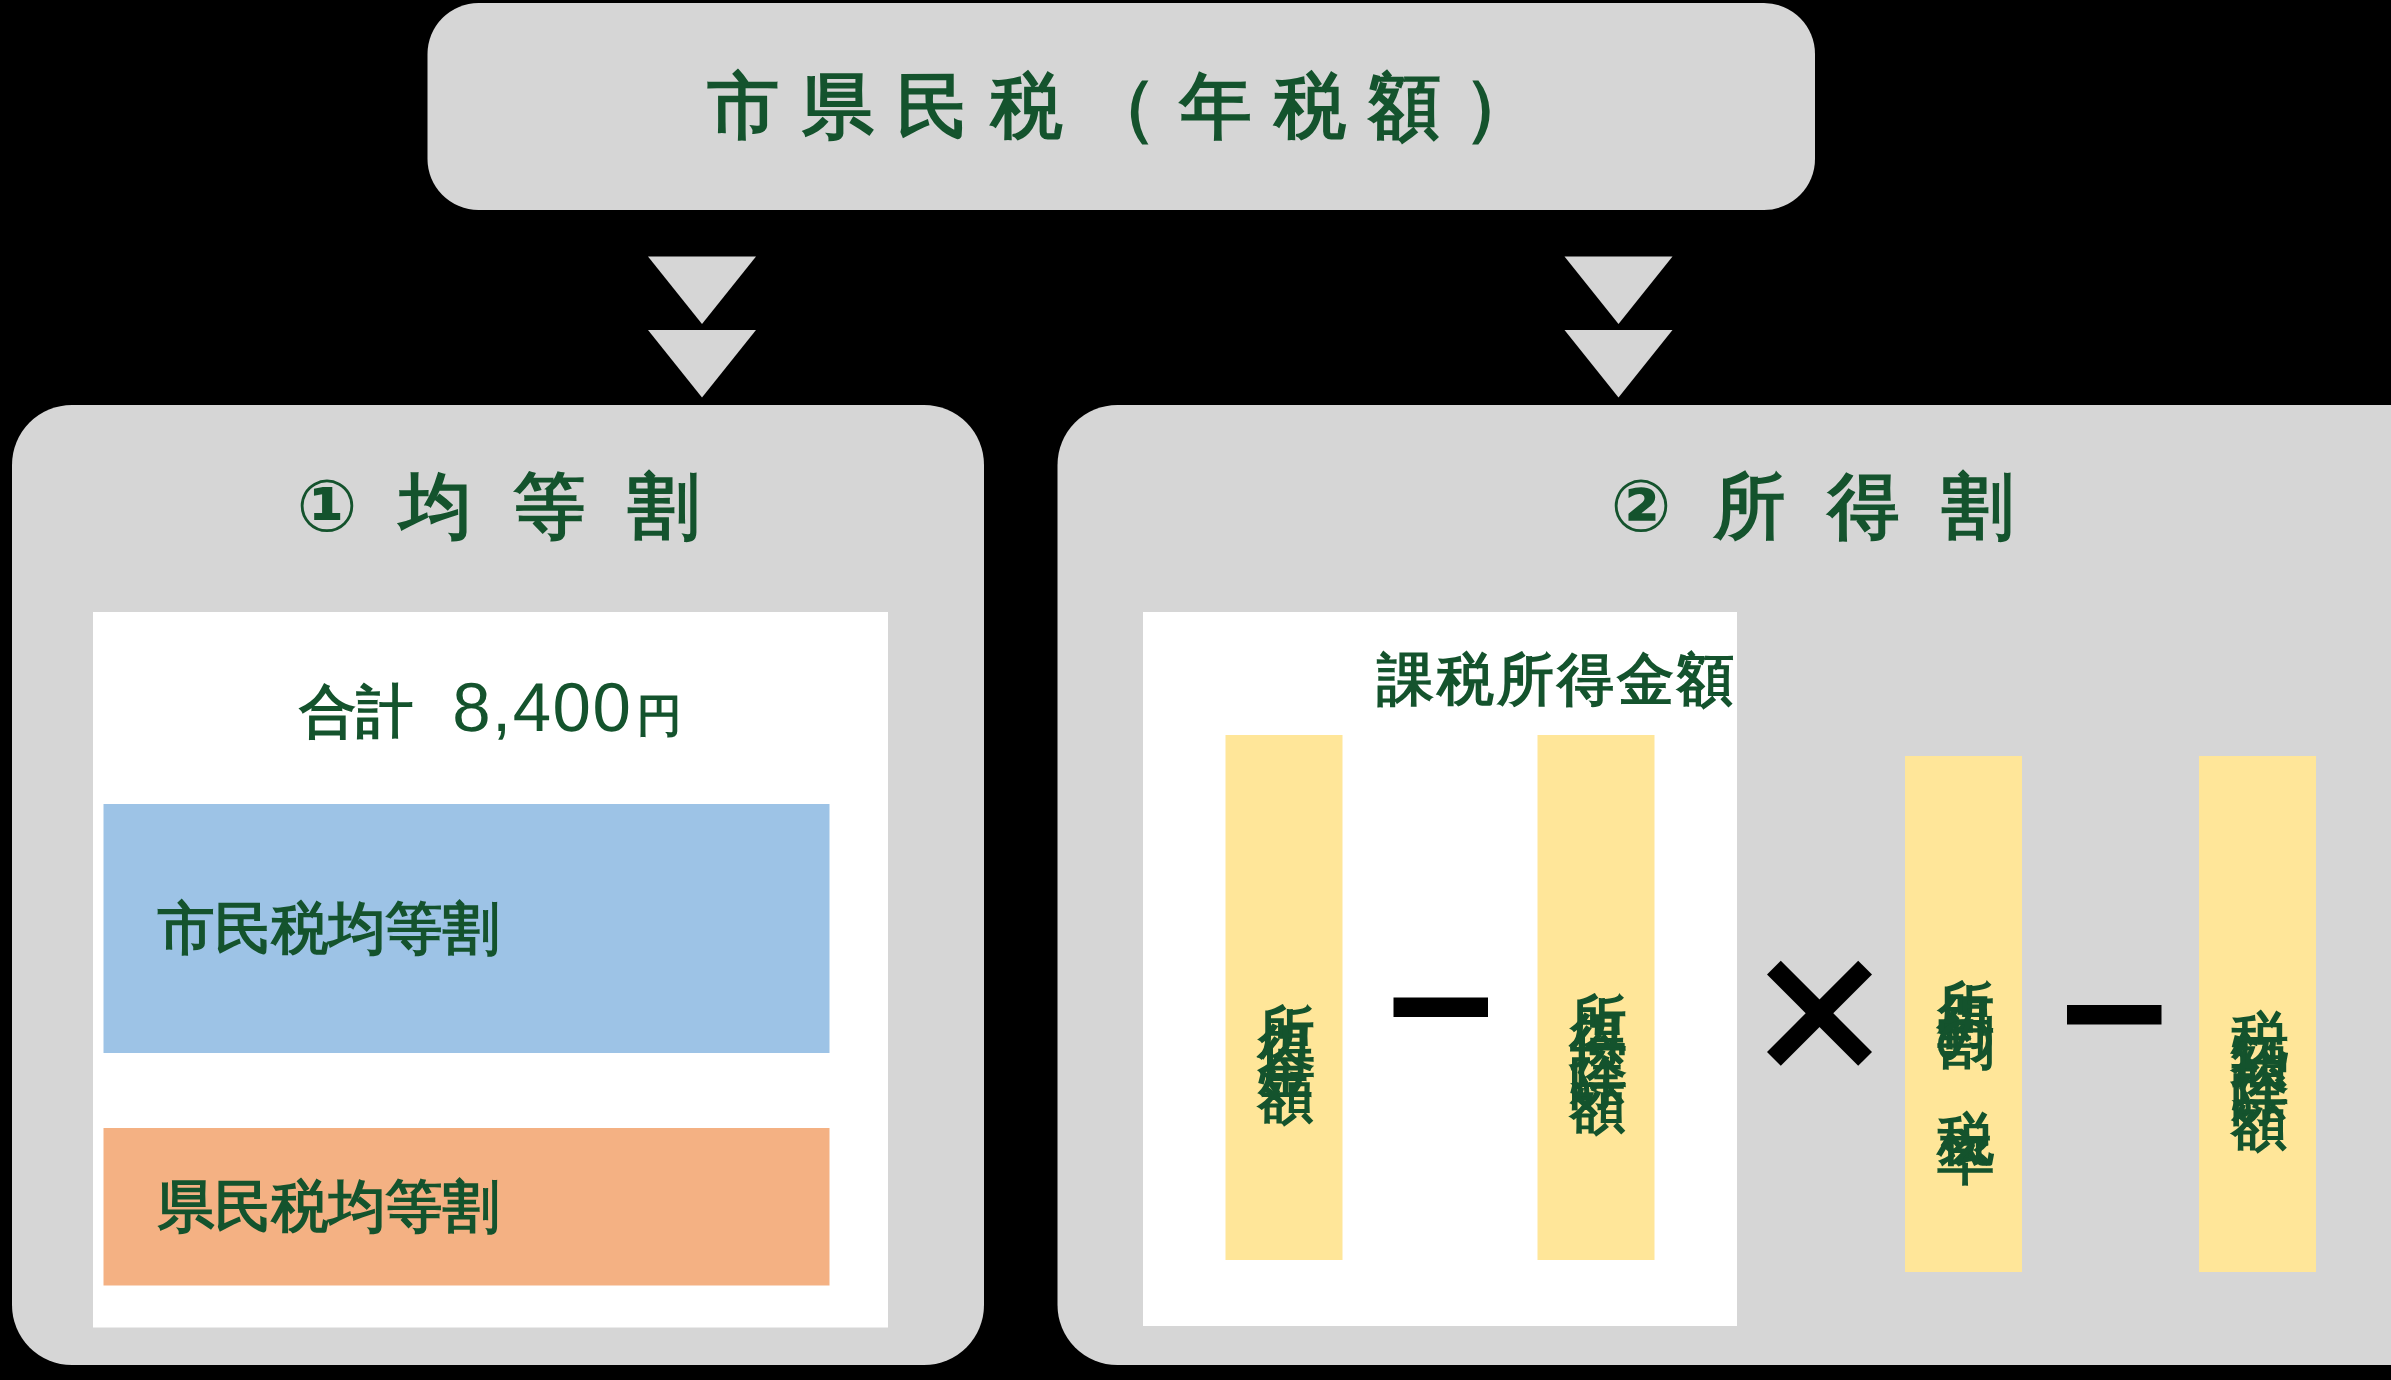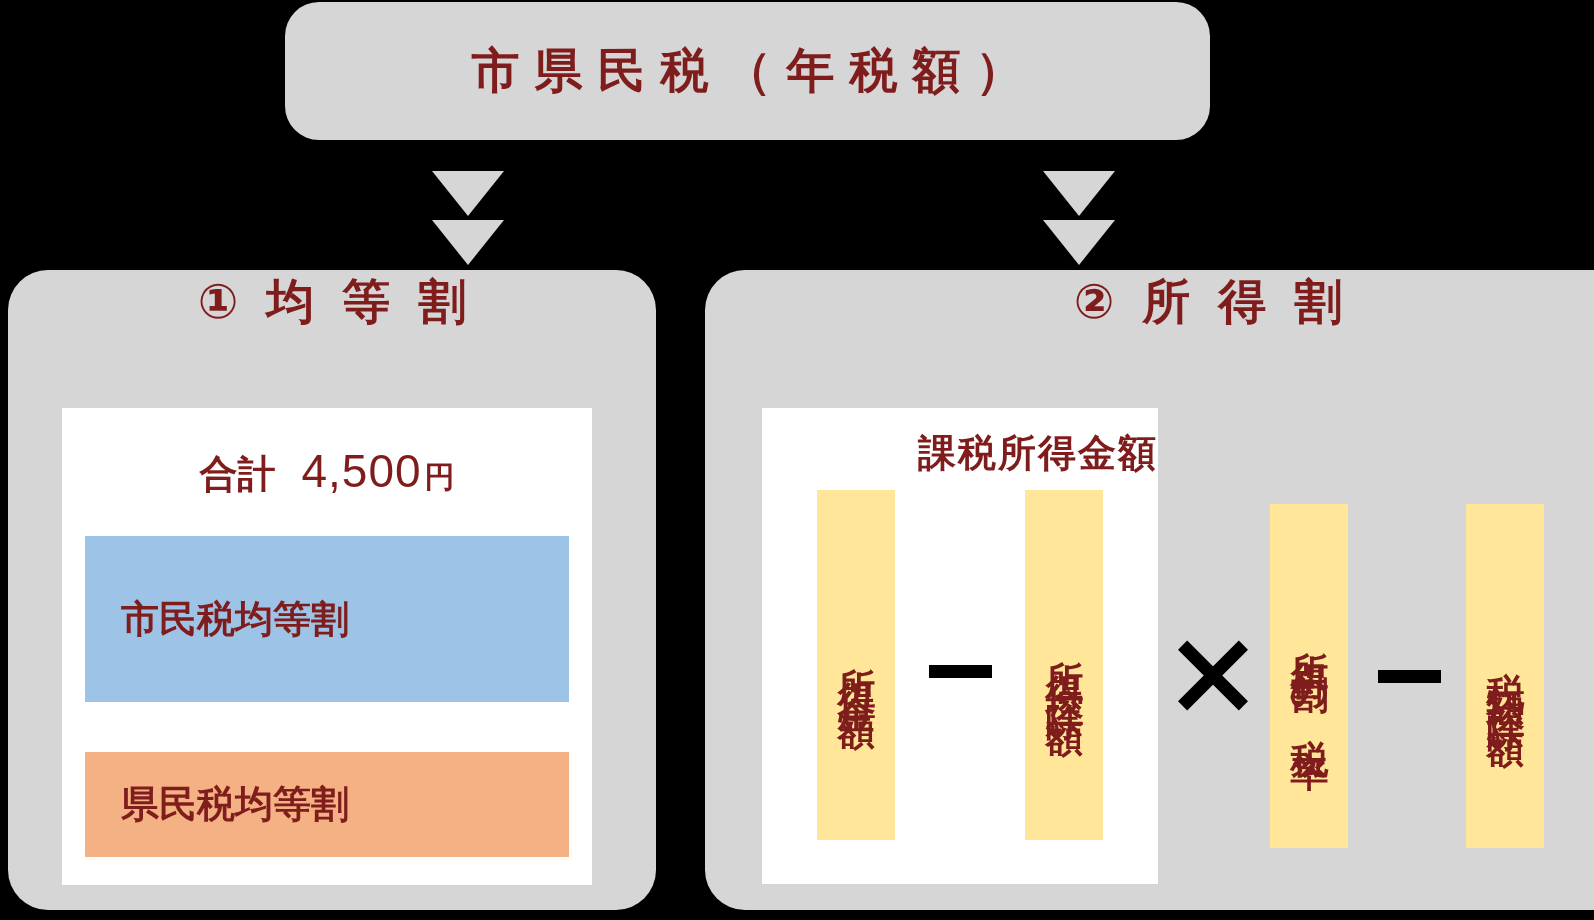--- a/index.html
+++ b/index.html
@@ -1,18 +1,18 @@
 <!DOCTYPE html>
 <html><head>
 <meta charset="utf-8">
 <style>
   html,body{margin:0;padding:0;background:#000;}
   #stage{
     position:relative;width:1594px;height:920px;overflow:hidden;
-    background:#000;color:#7f1d1d;
+    background:#000;color:#14532d;
     font-family:"Liberation Sans","DejaVu Sans",sans-serif;
   }
   .panel{position:absolute;background:#d6d6d6;border-radius:40px;}
   .whitebox{position:absolute;background:#fff;}
   
   #top-box{
     position:absolute;left:285px;top:2px;width:925px;height:138px;
     background:#d6d6d6;border-radius:34px;
     display:flex;align-items:center;justify-content:center;
   }
@@ -21,34 +21,34 @@
     white-space:nowrap;
   }
   
   .tri{
     position:absolute;width:0;height:0;
     border-left:36px solid transparent;border-right:36px solid transparent;
     border-top:45px solid #d6d6d6;
   }
   
   .panel-title{
-    text-align:center;font-size:48px;font-weight:600;
+    text-align:center;padding-top:36px;font-size:48px;font-weight:600;
     letter-spacing:28px;padding-left:28px;white-space:nowrap;
   }
   
   #white-left{left:54px;top:138px;width:530px;height:477px;}
   .total-line{
     margin-top:36px;display:flex;align-items:baseline;justify-content:center;
     gap:26px;white-space:nowrap;
   }
   .total-label{font-size:38px;font-weight:600;}
   .amount{font-size:46px;font-weight:500;letter-spacing:1px;}
   .unit{font-size:30px;font-weight:600;margin-left:3px;}
   .levy-row{
-    position:absolute;left:23px;width:484px;
+    position:absolute;left:7px;width:484px;
     display:flex;align-items:center;justify-content:space-between;
     padding:0 40px 0 36px;box-sizing:border-box;
   }
   .levy-row .row-label{font-size:38px;font-weight:600;white-space:nowrap;}
   .levy-row .row-amount{white-space:nowrap;}
   #row-city{top:128px;height:166px;}
   #row-pref{top:296px;height:105px;margin-top:48px;}
   
   #white-right{left:57px;top:138px;width:396px;height:476px;}
   .taxable-label{
@@ -97,21 +97,21 @@
     <div class="tri" style="left: 1043px; top: 171px; border-top-color: rgb(214, 214, 214);"></div>
     <div class="tri" style="left: 1043px; top: 220px; border-top-color: rgb(214, 214, 214);"></div>
   </div>
 
   <div class="panel" style="left: 8px; top: 270px; width: 648px; height: 640px; background: rgb(214, 214, 214);">
     <div class="panel-title">①均等割</div>
 
     <div class="whitebox" id="white-left" style="background: rgb(255, 255, 255); text-align: right;">
       <div class="total-line">
         <span class="total-label">合計</span>
-        <span><span class="amount">4,500</span><span class="unit">円</span></span>
+        <span><span class="amount">8,400</span><span class="unit">円</span></span>
       </div>
 
       <div class="levy-row" id="row-city" style="background: rgb(157, 195, 230);">
         <span class="row-label">市民税均等割</span>
       </div>
 
       <div class="levy-row" id="row-pref" style="background: rgb(244, 177, 131);">
         <span class="row-label">県民税均等割</span>
       </div>
     </div>

